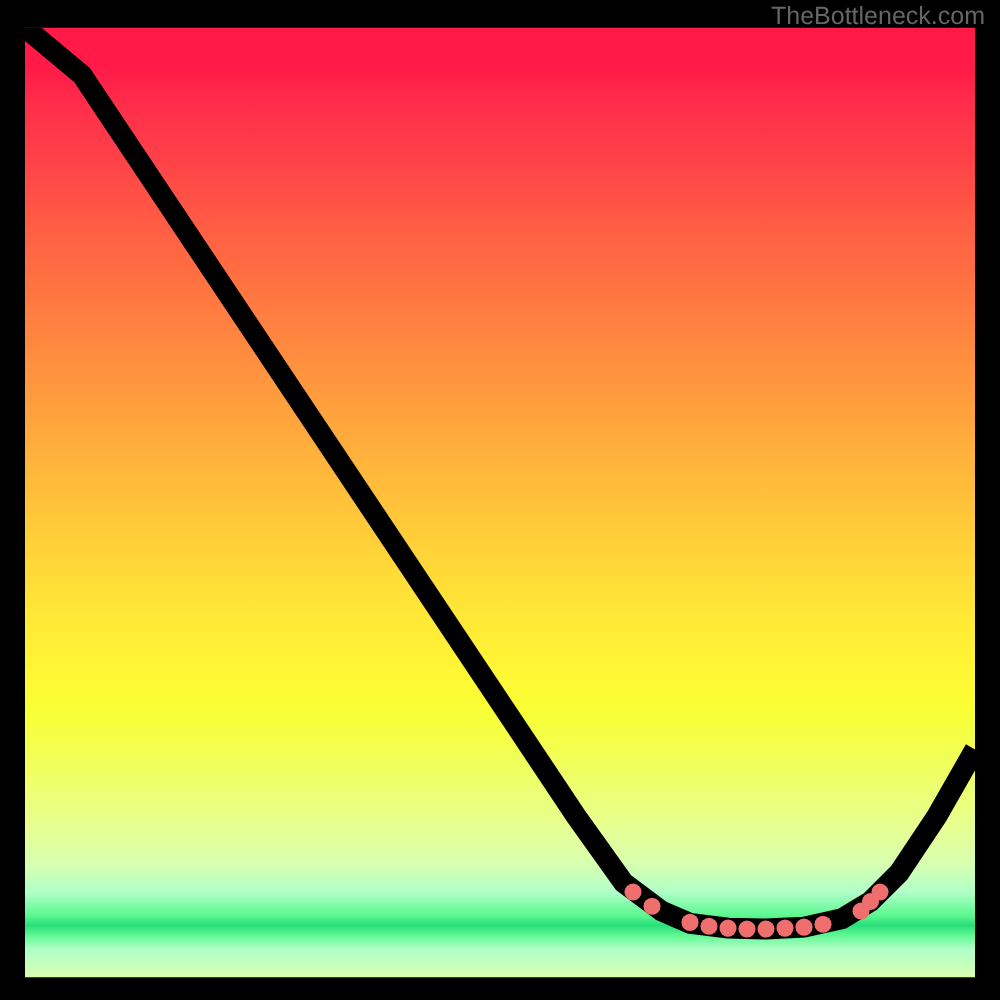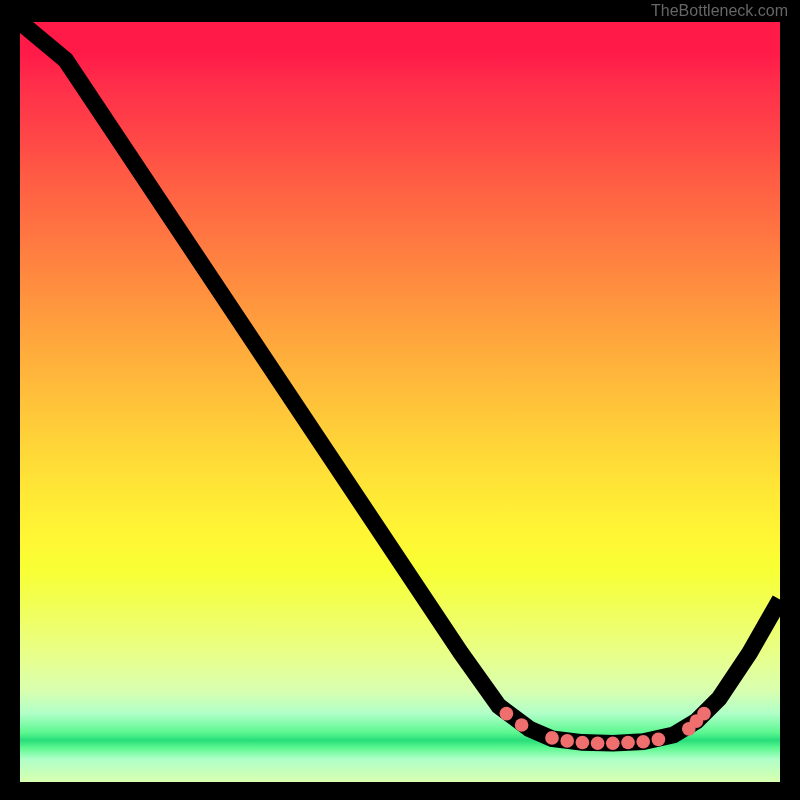--- a/index.html
+++ b/index.html
@@ -9,21 +9,21 @@
     background: #000;
     position: relative;
     font-family: Arial, sans-serif;
     overflow: hidden;
   }
   .attribution {
     position: absolute;
     top: 2px;
     right: 12px;
     color: #666;
-    font-size: 16px;
+    font-size: 20px;
     font-weight: 500;
     z-index: 10;
   }
   .plot-area {
     position: absolute;
     left: 20px;
     top: 22px;
     width: 760px;
     height: 760px;
     overflow: hidden;

